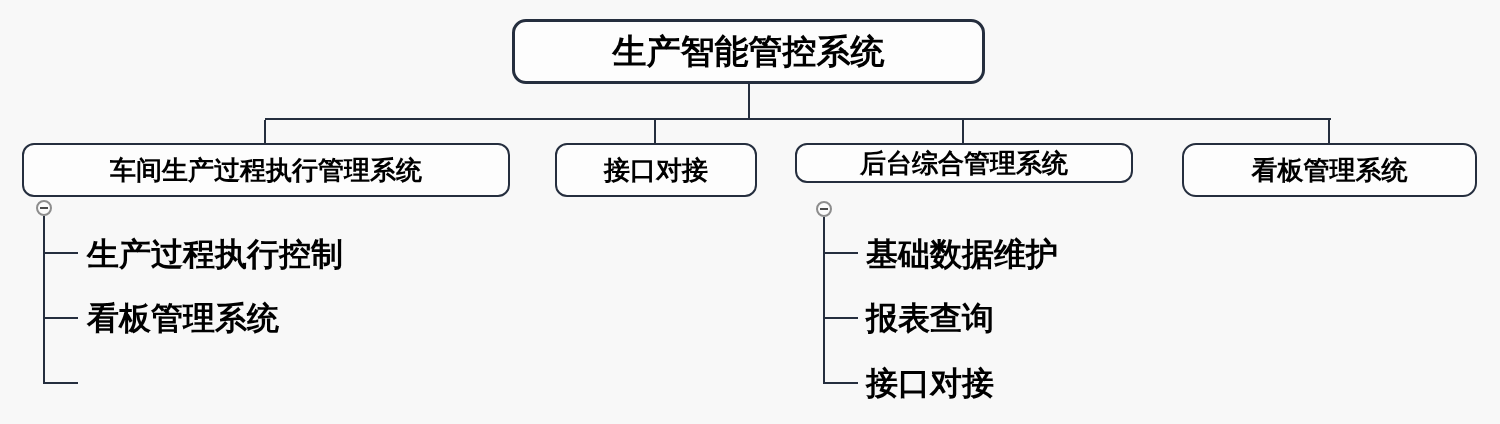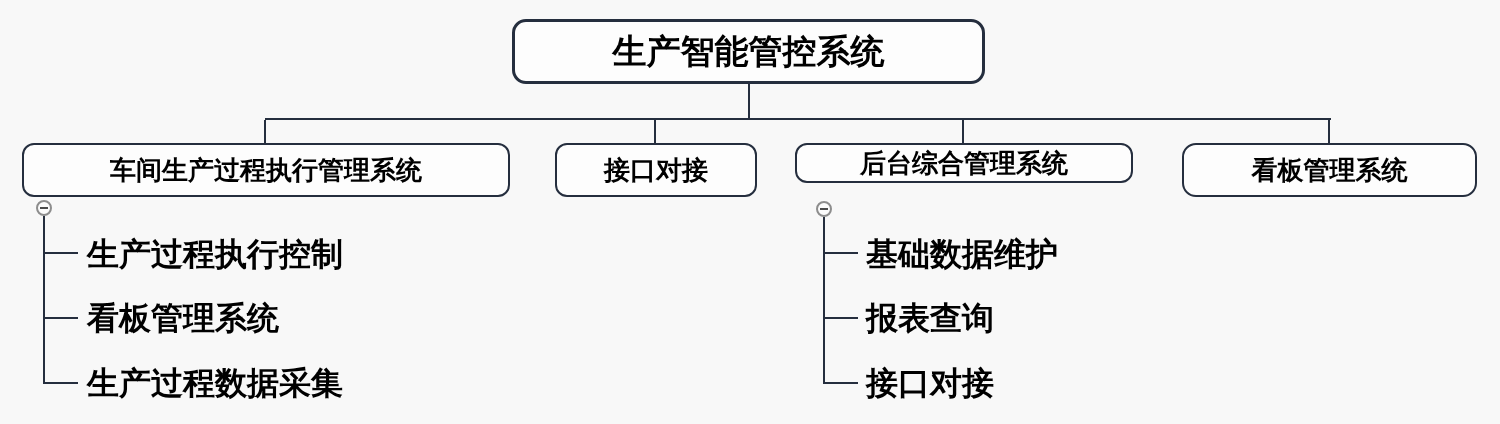--- a/index.html
+++ b/index.html
@@ -103,19 +103,18 @@
   <div class="line" style="left:43px; top:317px; width:35px; height:2px;"></div>
   <div class="line" style="left:43px; top:382px; width:35px; height:2px;"></div>
 
   <div class="line" style="left:823px; top:217px; width:2px; height:167px;"></div>
   <div class="line" style="left:823px; top:252px; width:35px; height:2px;"></div>
   <div class="line" style="left:823px; top:317px; width:35px; height:2px;"></div>
   <div class="line" style="left:823px; top:382px; width:35px; height:2px;"></div>
 
   <div class="leaf" style="left:87px; top:238px;">生产过程执行控制</div>
   <div class="leaf" style="left:87px; top:302px;">看板管理系统</div>
-  <div class="leaf" style="left:87px; top:367px;">生产过程数据采集</div>
 
   <div class="leaf" style="left:866px; top:238px;">基础数据维护</div>
   <div class="leaf" style="left:866px; top:302px;">报表查询</div>
   <div class="leaf" style="left:866px; top:367px;">接口对接</div>
 
 </div>
 
 </body></html>

